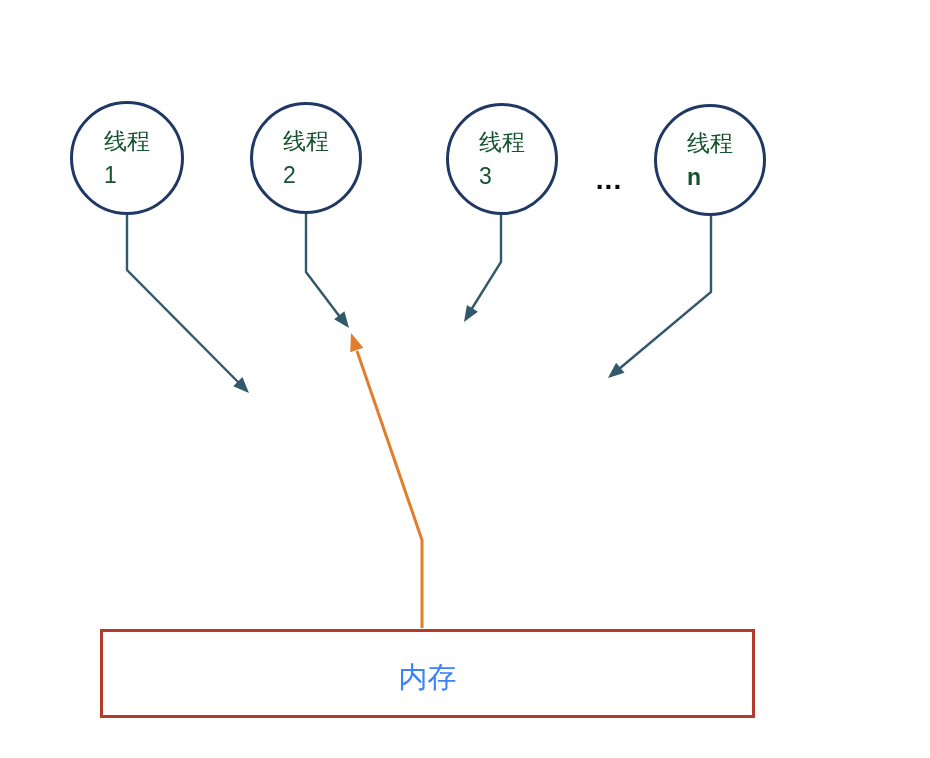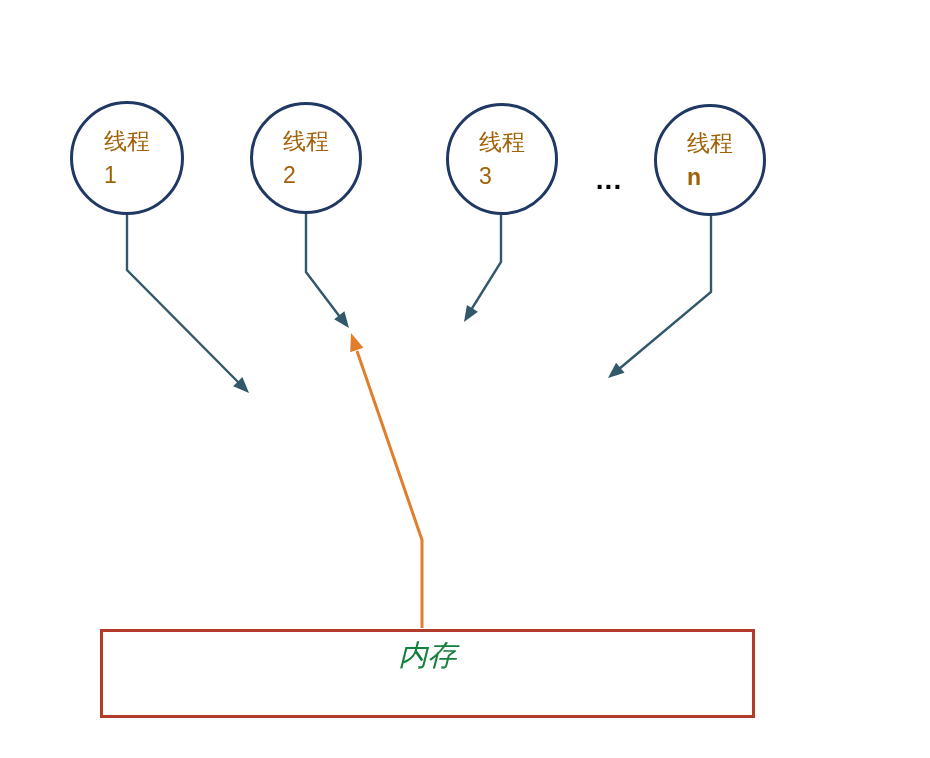--- a/index.html
+++ b/index.html
@@ -29,21 +29,21 @@
     border: 3px solid #1F3864;
     border-radius: 50%;
     background: #FFFFFF;
     box-sizing: border-box;
     display: flex;
     align-items: center;
     justify-content: center;
   }
   .circle-text {
     text-align: left;
-    color: #a16207;
+    color: #14532d;
     font-size: 23px;
     line-height: 34px;
   }
   .circle-text .zh {
     font-family: "Liberation Sans", sans-serif;
   }
   .circle-text .num {
     font-family: "Liberation Sans", sans-serif;
   }
   .circle-text .num.bold { font-weight: 700; }
@@ -62,26 +62,25 @@
     position: absolute;
     left: 100px;
     top: 629px;
     width: 655px;
     height: 89px;
     border: 3px solid #B23B2C;
     background: #FFFFFF;
     box-sizing: border-box;
   }
   .memory-label {
-    margin-top: 4px;
+    margin-top: 26px;
     text-align: center;
     font-family: "Liberation Serif", serif;
     font-size: 29px;
-    color: #15803d;
-    font-style: italic;
+    color: #3b82f6;
   }
 </style>
 </head>
 <body>
 
 <div class="canvas">
 
   <svg class="connectors" viewBox="0 0 930 758" xmlns="http://www.w3.org/2000/svg">
 
     <g>

